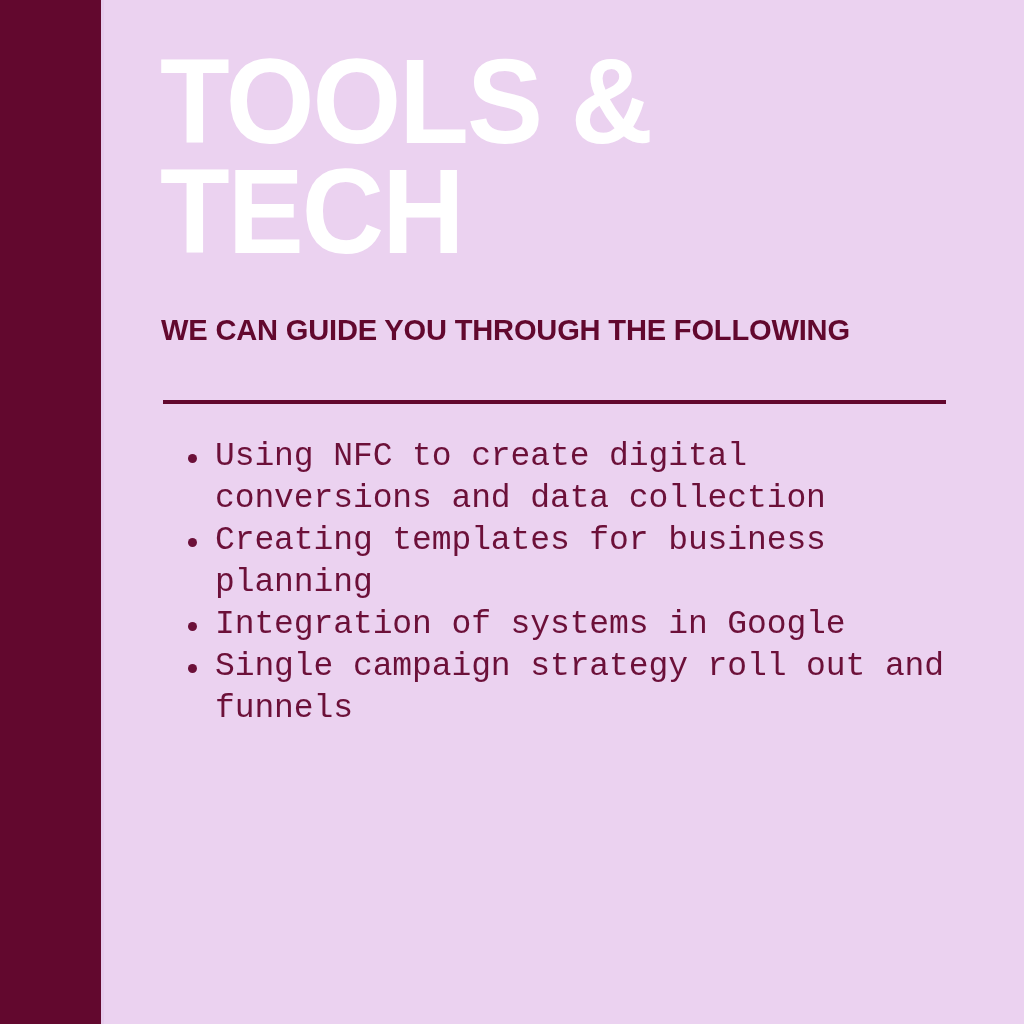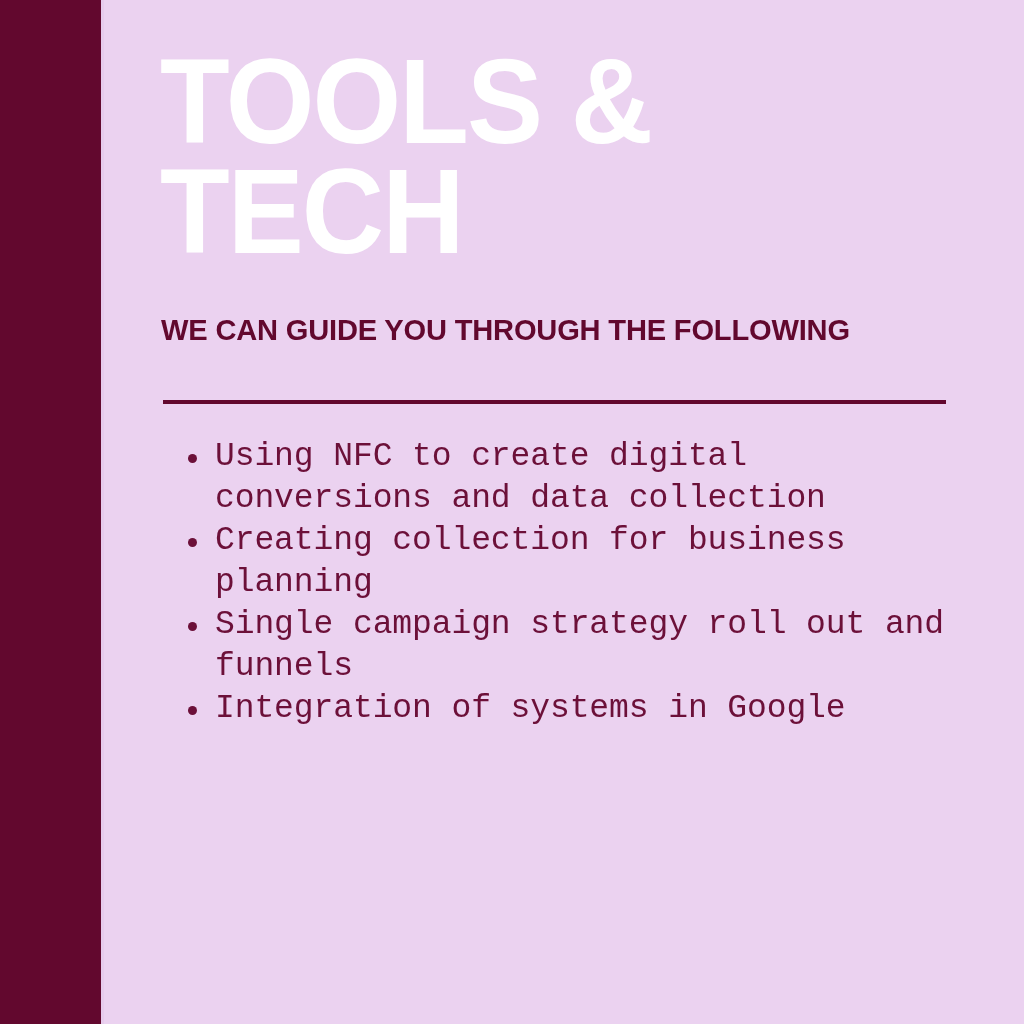--- a/index.html
+++ b/index.html
@@ -149,26 +149,26 @@
 
     <div id="divider" style="background: rgb(98, 8, 46);"></div>
 
     <ul id="bullet-list">
       <li style="color: rgb(108, 16, 57);">
         <span class="bullet-dot" style="background: rgb(108, 16, 57);"></span>
         <span class="bullet-text">Using NFC to create digital conversions and data collection</span>
       </li>
       <li style="color: rgb(108, 16, 57);">
         <span class="bullet-dot" style="background: rgb(108, 16, 57);"></span>
-        <span class="bullet-text">Creating collection for business planning</span>
+        <span class="bullet-text">Creating templates for business planning</span>
+      </li>
+      <li style="color: rgb(108, 16, 57);">
+        <span class="bullet-dot" style="background: rgb(108, 16, 57);"></span>
+        <span class="bullet-text">Integration of systems in Google</span>
       </li>
       <li style="color: rgb(108, 16, 57);">
         <span class="bullet-dot" style="background: rgb(108, 16, 57);"></span>
         <span class="bullet-text">Single campaign strategy roll out and funnels</span>
-      </li>
-      <li style="color: rgb(108, 16, 57);">
-        <span class="bullet-dot" style="background: rgb(108, 16, 57);"></span>
-        <span class="bullet-text">Integration of systems in Google</span>
       </li>
     </ul>
 
   </div>
 </div>
 
 </body></html>

